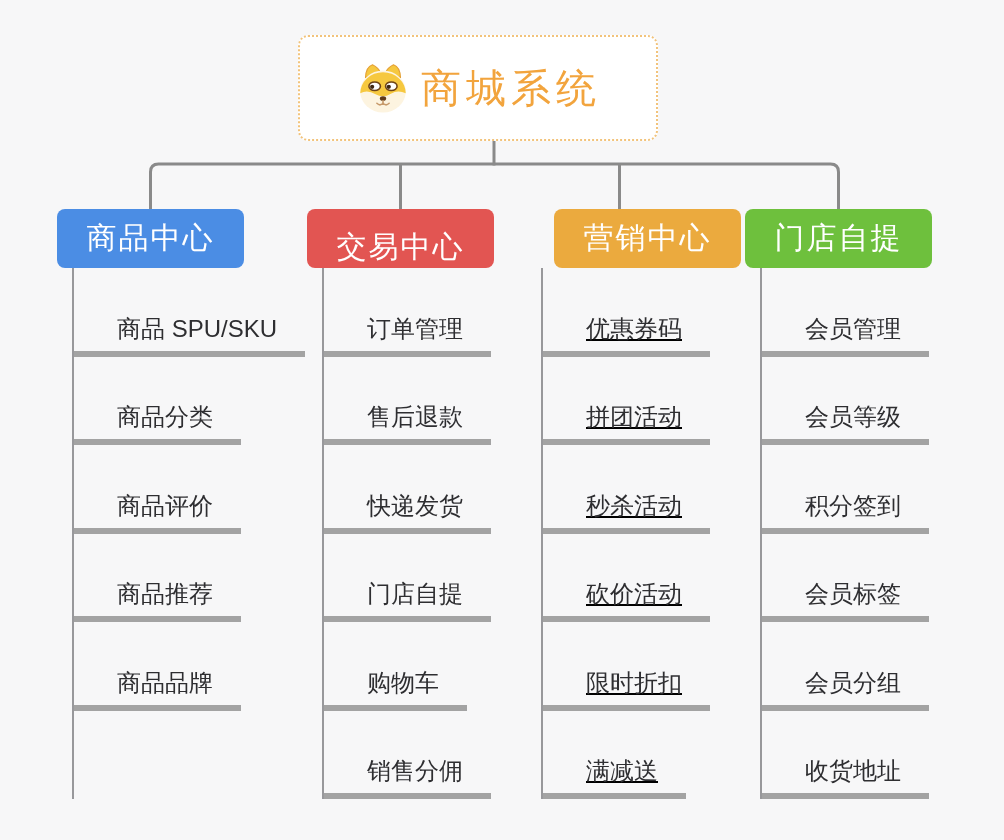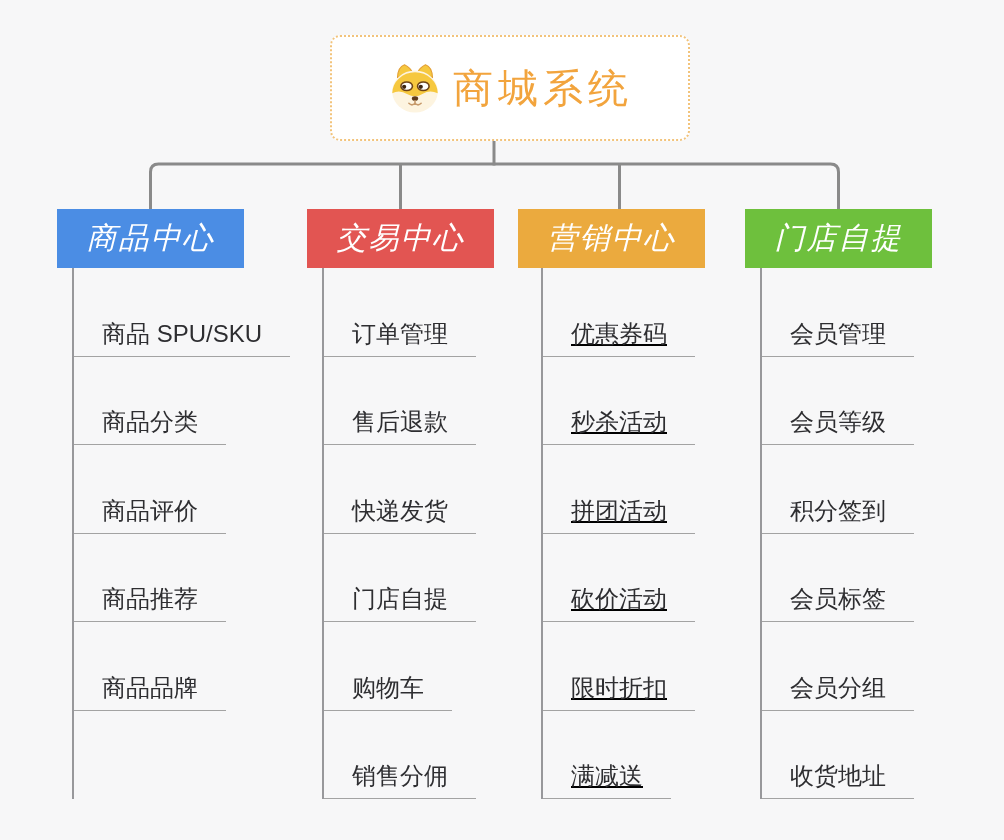--- a/index.html
+++ b/index.html
@@ -16,21 +16,21 @@
   }
   .connectors{
     position:absolute;
     left:0;top:0;
     width:1004px;height:840px;
     pointer-events:none;
   }
   
   .root-node{
     position:absolute;
-    left:330px;top:35px;
+    left:298px;top:35px;
     width:360px;height:106px;
     box-sizing:border-box;
     background:#ffffff;
     border:2px dotted #f2c37b;
     border-radius:10px;
     display:flex;
     align-items:center;
     justify-content:center;
     gap:10px;
     cursor:pointer;
@@ -41,47 +41,46 @@
     letter-spacing:5px;
     color:#f2a43d;
     white-space:nowrap;
   }
   .root-icon{flex:0 0 auto;display:block;}
   
   .branch-box{
     position:absolute;
     top:209px;
     width:187px;height:59px;
-    border-radius:0;
+    border-radius:8px;
     display:flex;
     align-items:center;
     justify-content:center;
     cursor:pointer;
-    font-style:italic;
   }
   .branch-label{
     color:#ffffff;
     font-size:30px;
     letter-spacing:2px;
     white-space:nowrap;
   }
   
   .child-column{
     position:absolute;
     top:268px;
     height:531px;
     border-left:2px solid #98989b;
   }
   .child-topic{
     box-sizing:border-box;
     height:88.5px;
     width:fit-content;
     min-width:120px;
-    padding:0 28px 6px 28px;
-    border-bottom:1px solid #a3a3a3;
+    padding:0 28px 6px 43px;
+    border-bottom:6px solid #a3a3a3;
     display:flex;
     align-items:flex-end;
     cursor:pointer;
   }
   .child-topic span{
     font-size:24px;
     color:#2e2e31;
     white-space:nowrap;
   }
 </style>
@@ -130,21 +129,21 @@
         <div class="child-topic">
           <span>商品评价</span>
         </div>
         <div class="child-topic">
           <span>商品推荐</span>
         </div>
         <div class="child-topic">
           <span>商品品牌</span>
         </div>
       </div>
-      <div class="branch-box" style="left: 307px; background: rgb(226, 85, 82);">
+      <div class="branch-box" style="left: 307px; background: rgb(226, 85, 82); align-items: flex-end;">
         <span class="branch-label">交易中心</span>
       </div>
       <div class="child-column" style="left: 322px;">
         <div class="child-topic">
           <span>订单管理</span>
         </div>
         <div class="child-topic">
           <span>售后退款</span>
         </div>
         <div class="child-topic">
@@ -153,32 +152,32 @@
         <div class="child-topic">
           <span>门店自提</span>
         </div>
         <div class="child-topic">
           <span>购物车</span>
         </div>
         <div class="child-topic">
           <span>销售分佣</span>
         </div>
       </div>
-      <div class="branch-box" style="left: 518px; background: rgb(235, 170, 62);">
+      <div class="branch-box" style="left: 554px; background: rgb(235, 170, 62);">
         <span class="branch-label">营销中心</span>
       </div>
       <div class="child-column" style="left: 541px; text-decoration: underline;">
         <div class="child-topic">
           <span>优惠券码</span>
         </div>
         <div class="child-topic">
+          <span>拼团活动</span>
+        </div>
+        <div class="child-topic">
           <span>秒杀活动</span>
-        </div>
-        <div class="child-topic">
-          <span>拼团活动</span>
         </div>
         <div class="child-topic">
           <span>砍价活动</span>
         </div>
         <div class="child-topic">
           <span>限时折扣</span>
         </div>
         <div class="child-topic">
           <span>满减送</span>
         </div>

